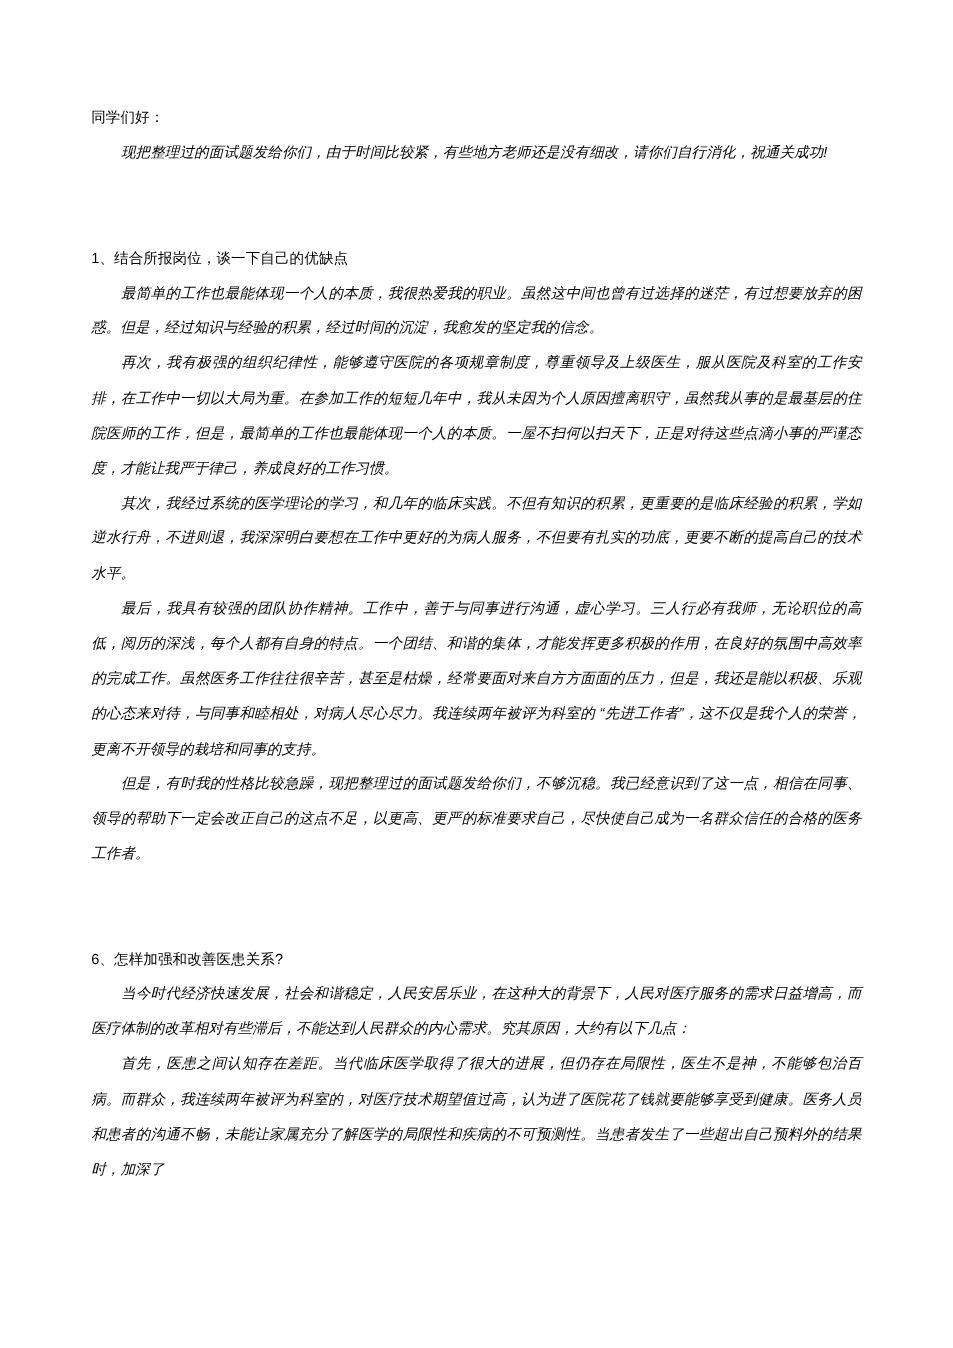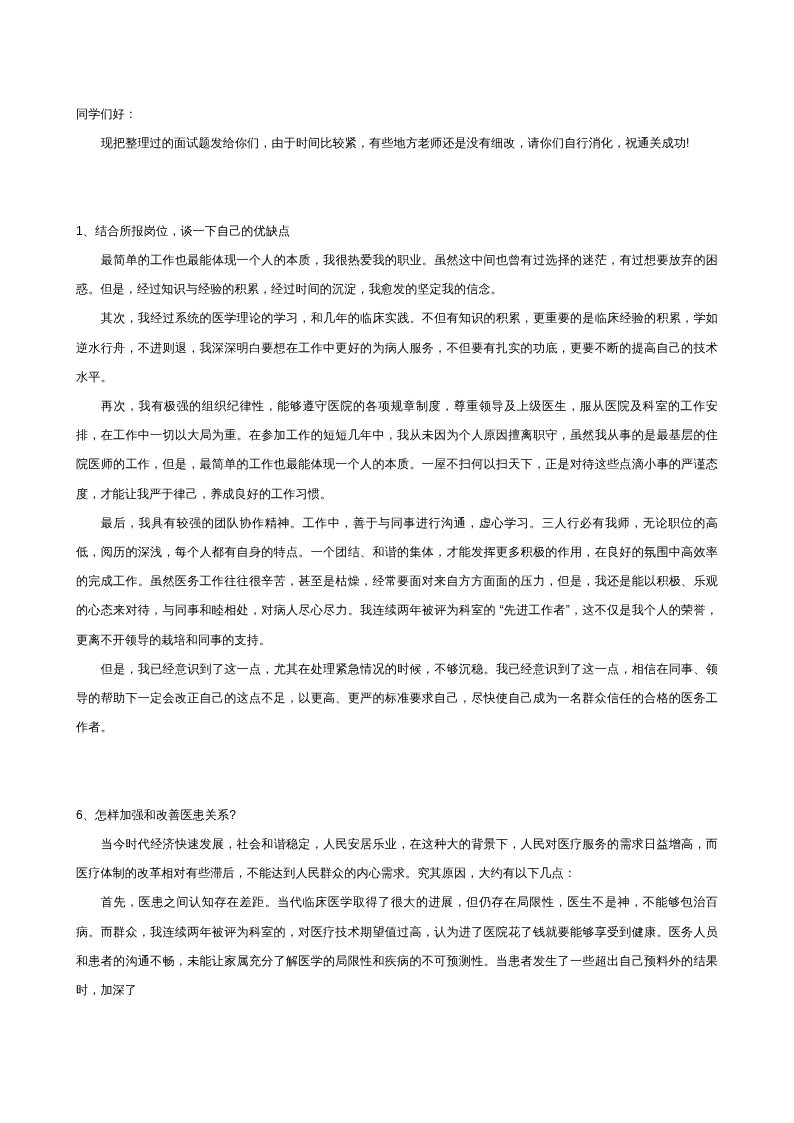--- a/index.html
+++ b/index.html
@@ -8,21 +8,21 @@
     background: #ffffff;
   }
   body {
     font-family: "Liberation Sans", "DejaVu Sans", sans-serif;
   }
   #page {
     position: relative;
     width: 794px;
     height: 999px;
     background: #ffffff;
-    margin: 16px auto;
+    margin: 0 auto;
     overflow: hidden;
     box-sizing: border-box;
     padding-left: 20px;
   }
   #content {
     position: absolute;
     left: 76px;
     top: 84px;
     width: 642px;
   }
@@ -33,20 +33,21 @@
     text-align: justify;
     text-justify: inter-ideograph;
     letter-spacing: 0.1px;
     word-break: break-all;
   }
   .greeting {
     text-indent: 0;
   }
   .para {
     text-indent: 2.05em;
+    font-style: italic;
   }
   .heading {
     text-indent: 0;
   }
   .spacer-lg {
     height: 58.4px;
   }
   #page-number {
     position: absolute;
     right: 74px;
@@ -69,27 +70,27 @@
 
     <div class="line-block para">现把整理过的面试题发给你们，由于时间比较紧，有些地方老师还是没有细改，请你们自行消化，祝通关成功!</div>
 
     <div class="spacer-lg"></div>
 
     <div class="line-block heading">1、结合所报岗位，谈一下自己的优缺点</div>
 
     <div class="line-block para">最简单的工作也最能体现一个人的本质，我很热爱我的职业。虽然这中间也曾有过选择的迷茫，有过想要放弃的困惑。但是，经过知识与经验的积累，经过时间的沉淀，我愈发的坚定我的信念。</div>
 
 
+    <div class="line-block para">再次，我有极强的组织纪律性，能够遵守医院的各项规章制度，尊重领导及上级医生，服从医院及科室的工作安排，在工作中一切以大局为重。在参加工作的短短几年中，我从未因为个人原因擅离职守，虽然我从事的是最基层的住院医师的工作，但是，最简单的工作也最能体现一个人的本质。一屋不扫何以扫天下，正是对待这些点滴小事的严谨态度，才能让我严于律己，养成良好的工作习惯。</div>
+
     <div class="line-block para">其次，我经过系统的医学理论的学习，和几年的临床实践。不但有知识的积累，更重要的是临床经验的积累，学如逆水行舟，不进则退，我深深明白要想在工作中更好的为病人服务，不但要有扎实的功底，更要不断的提高自己的技术水平。</div>
-
-    <div class="line-block para">再次，我有极强的组织纪律性，能够遵守医院的各项规章制度，尊重领导及上级医生，服从医院及科室的工作安排，在工作中一切以大局为重。在参加工作的短短几年中，我从未因为个人原因擅离职守，虽然我从事的是最基层的住院医师的工作，但是，最简单的工作也最能体现一个人的本质。一屋不扫何以扫天下，正是对待这些点滴小事的严谨态度，才能让我严于律己，养成良好的工作习惯。</div>
 
     <div class="line-block para">最后，我具有较强的团队协作精神。工作中，善于与同事进行沟通，虚心学习。三人行必有我师，无论职位的高低，阅历的深浅，每个人都有自身的特点。一个团结、和谐的集体，才能发挥更多积极的作用，在良好的氛围中高效率的完成工作。虽然医务工作往往很辛苦，甚至是枯燥，经常要面对来自方方面面的压力，但是，我还是能以积极、乐观的心态来对待，与同事和睦相处，对病人尽心尽力。我连续两年被评为科室的 “先进工作者”，这不仅是我个人的荣誉，更离不开领导的栽培和同事的支持。</div>
 
-    <div class="line-block para">但是，我已经意识到了这一点，尤其在处理紧急情况的时候，不够沉稳。我已经意识到了这一点，相信在同事、领导的帮助下一定会改正自己的这点不足，以更高、更严的标准要求自己，尽快使自己成为一名群众信任的合格的医务工作者。</div>
+    <div class="line-block para">但是，有时我的性格比较急躁，现把整理过的面试题发给你们，不够沉稳。我已经意识到了这一点，相信在同事、领导的帮助下一定会改正自己的这点不足，以更高、更严的标准要求自己，尽快使自己成为一名群众信任的合格的医务工作者。</div>
 
     <div class="spacer-lg"></div>
 
     <div class="line-block heading">6、怎样加强和改善医患关系?</div>
 
     <div class="line-block para">当今时代经济快速发展，社会和谐稳定，人民安居乐业，在这种大的背景下，人民对医疗服务的需求日益增高，而医疗体制的改革相对有些滞后，不能达到人民群众的内心需求。究其原因，大约有以下几点：</div>
 
     <div class="line-block para">首先，医患之间认知存在差距。当代临床医学取得了很大的进展，但仍存在局限性，医生不是神，不能够包治百病。而群众，我连续两年被评为科室的，对医疗技术期望值过高，认为进了医院花了钱就要能够享受到健康。医务人员和患者的沟通不畅，未能让家属充分了解医学的局限性和疾病的不可预测性。当患者发生了一些超出自己预料外的结果时，加深了</div>
 
   </div>

